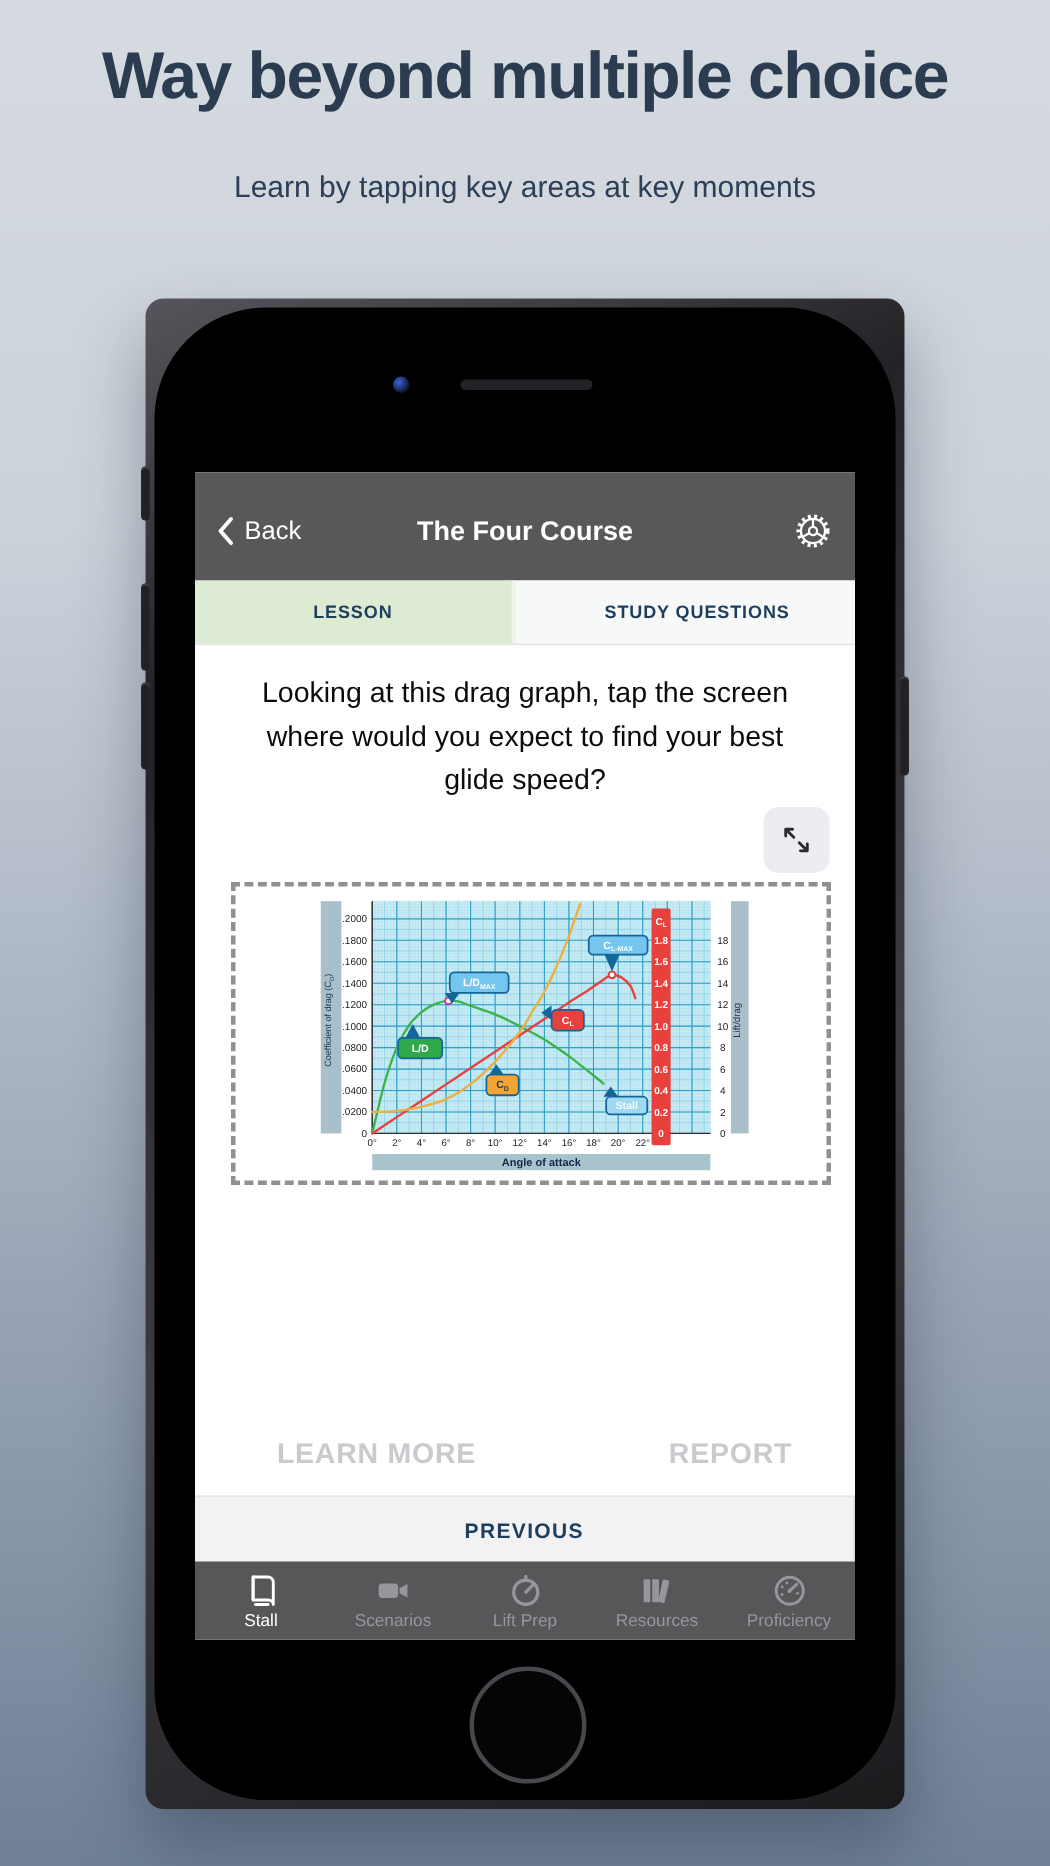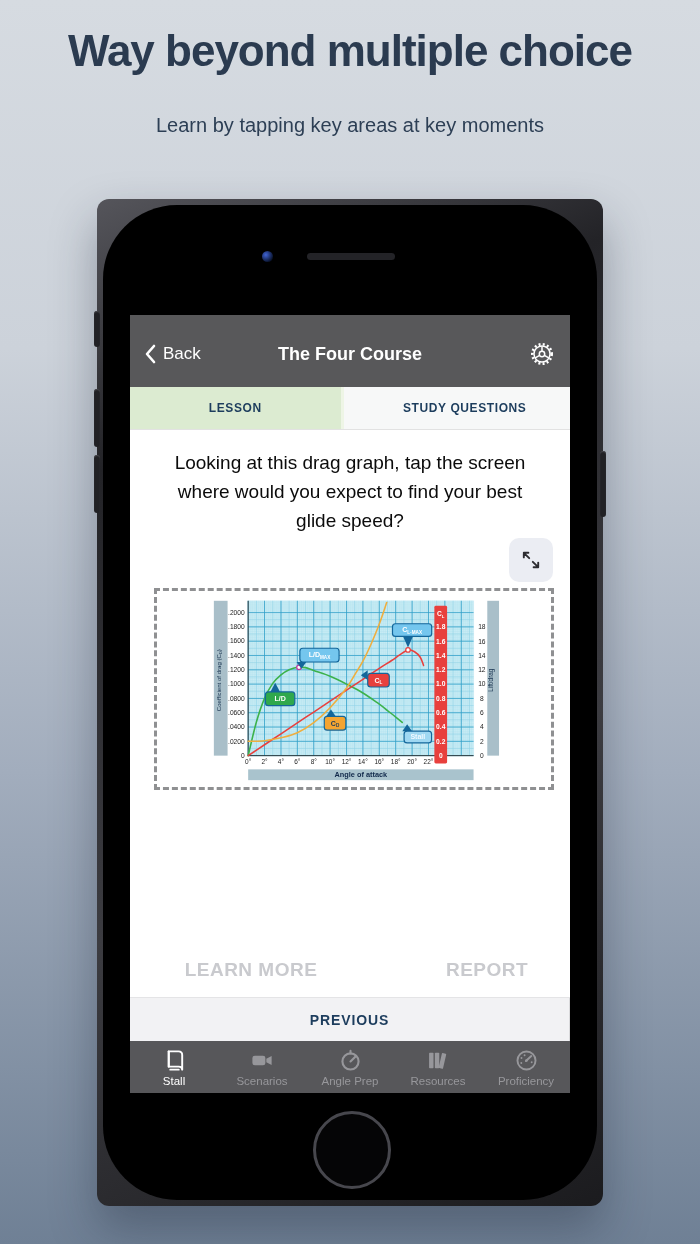--- a/index.html
+++ b/index.html
@@ -241,21 +241,21 @@
           <span>Scenarios</span>
         </div>
         <div class="item">
           <span style="display:flex">
             <svg width="25" height="25" viewBox="0 0 26 26" fill="none" stroke="currentColor" stroke-width="2.2" stroke-linecap="round">
               <circle cx="13" cy="14" r="8.4"></circle>
                 <path d="M13 14 L18 9"></path>
                 <path d="M13 5.6 V3"></path>
             </svg>
           </span>
-          <span>Angle Prep</span>
+          <span>Lift Prep</span>
         </div>
         <div class="item">
           <span style="display:flex">
             <svg width="25" height="25" viewBox="0 0 26 26" fill="currentColor">
               <rect x="3.2" y="5" width="4.6" height="16" rx="0.8"></rect>
               <rect x="9.2" y="5" width="4.6" height="16" rx="0.8"></rect>
               <rect x="14.8" y="5.4" width="4.6" height="16" rx="0.8" transform="rotate(13 17.1 13.4)"></rect>
             </svg>
           </span>
           <span>Resources</span>

